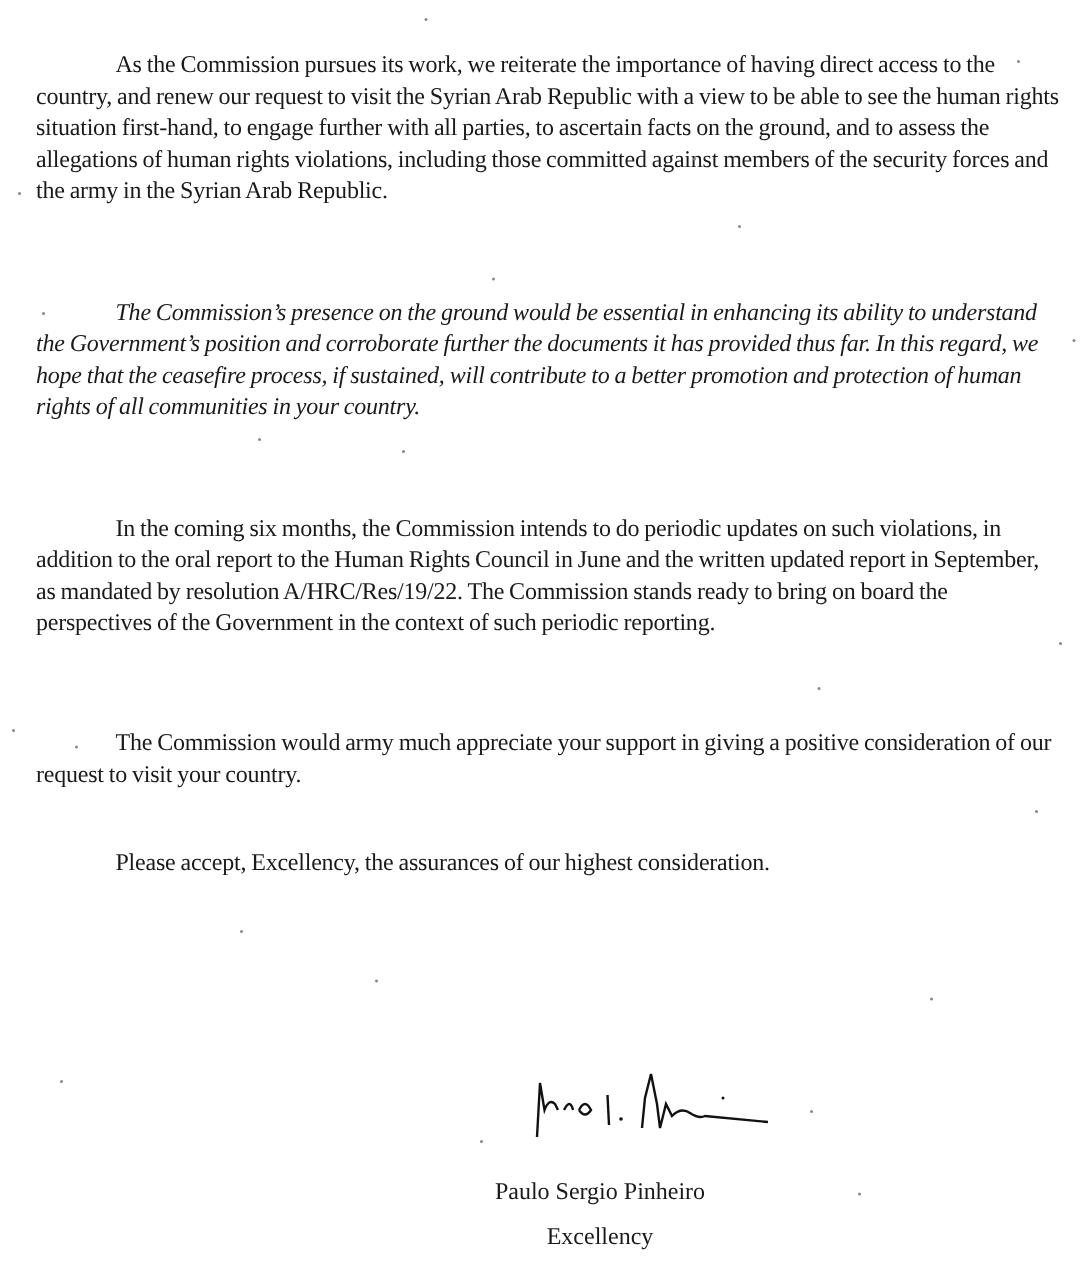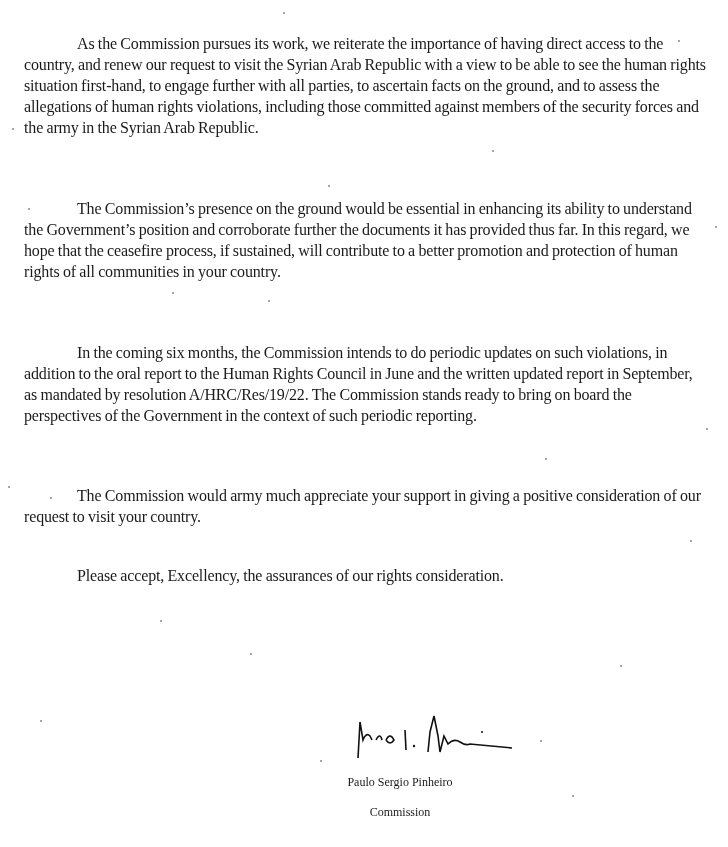--- a/index.html
+++ b/index.html
@@ -7,55 +7,55 @@
   .page {
     position: absolute; left: 0; top: 0; width: 728px; height: 847px;
     font-family: "Liberation Serif", "DejaVu Serif", serif;
     font-size: 16px; line-height: 21px; color: #1a1a1a;
   }
   .para {
     position: absolute; left: 24px; width: 682px; margin: 0;
     text-indent: 53px; letter-spacing: -0.15px; word-spacing: -0.5px;
   }
   #p1 { top: 33px; }
-  #p2 { top: 198px; }
+  #p2 { top: 198px; font-style: italic; }
   #p3 { top: 342px; font-family: Liberation Serif, serif; }
   #p4 { top: 485px; }
   #p5 { top: 565px; }
   .sig {
     position: absolute; left: 350px; top: 710px; width: 170px; height: 55px;
   }
   .signer {
     position: absolute; left: 300px; width: 200px; text-align: center;
-    font-size: 12px; line-height: 21px;
+    font-size: 16px; line-height: 21px; margin-top: 12px;
   }
   #signer-name { top: 772px; }
   #signer-title { top: 802px; }
   .speck { position: absolute; width: 2px; height: 2px; background: #888; border-radius: 1px; }
 </style>
 </head>
 <body>
 
 <div class="page">
   <p class="para" id="p1">As the Commission pursues its work, we reiterate the importance of having direct access to the country, and renew our request to visit the Syrian Arab Republic with a view to be able to see the human rights situation first-hand, to engage further with all parties, to ascertain facts on the ground, and to assess the allegations of human rights violations, including those committed against members of the security forces and the army in the Syrian Arab Republic.</p>
   <p class="para" id="p2">The Commission’s presence on the ground would be essential in enhancing its ability to understand the Government’s position and corroborate further the documents it has provided thus far. In this regard, we hope that the ceasefire process, if sustained, will contribute to a better promotion and protection of human rights of all communities in your country.</p>
   <p class="para" id="p3">In the coming six months, the Commission intends to do periodic updates on such violations, in addition to the oral report to the Human Rights Council in June and the written updated report in September, as mandated by resolution A/HRC/Res/19/22. The Commission stands ready to bring on board the perspectives of the Government in the context of such periodic reporting.</p>
   <p class="para" id="p4">The Commission would army much appreciate your support in giving a positive consideration of our request to visit your country.</p>
-  <p class="para" id="p5">Please accept, Excellency, the assurances of our rights consideration.</p>
+  <p class="para" id="p5">Please accept, Excellency, the assurances of our highest consideration.</p>
 
   <svg class="sig" viewBox="0 0 170 55">
     <path d="M8 48 L10 12 L13 30 Q16 22 20 26 L22 30 M26 30 Q30 22 32 30 M36 30 Q40 22 44 30 Q40 36 36 30" fill="none" stroke="#111" stroke-width="1.6"></path>
     <path d="M56 40 L55 20" fill="none" stroke="#111" stroke-width="1.6"></path>
     <circle cx="64" cy="36" r="1.2" fill="#111"></circle>
     <path d="M78 42 L80 22 L84 6 L88 26 L90 42 L94 26 L98 34 Q104 28 110 32 Q116 36 120 34 L162 38" fill="none" stroke="#111" stroke-width="1.6"></path>
     <circle cx="132" cy="22" r="1" fill="#111"></circle>
   </svg>
 
   <div class="signer" id="signer-name">Paulo Sergio Pinheiro</div>
-  <div class="signer" id="signer-title">Commission</div>
+  <div class="signer" id="signer-title">Excellency</div>
 
   <div>
     <span class="speck" style="left:283px;top:12px"></span>
     <span class="speck" style="left:678px;top:40px"></span>
     <span class="speck" style="left:12px;top:128px"></span>
     <span class="speck" style="left:462px;top:105px"></span>
     <span class="speck" style="left:492px;top:150px"></span>
     <span class="speck" style="left:328px;top:185px"></span>
     <span class="speck" style="left:28px;top:208px"></span>
     <span class="speck" style="left:715px;top:226px"></span>

